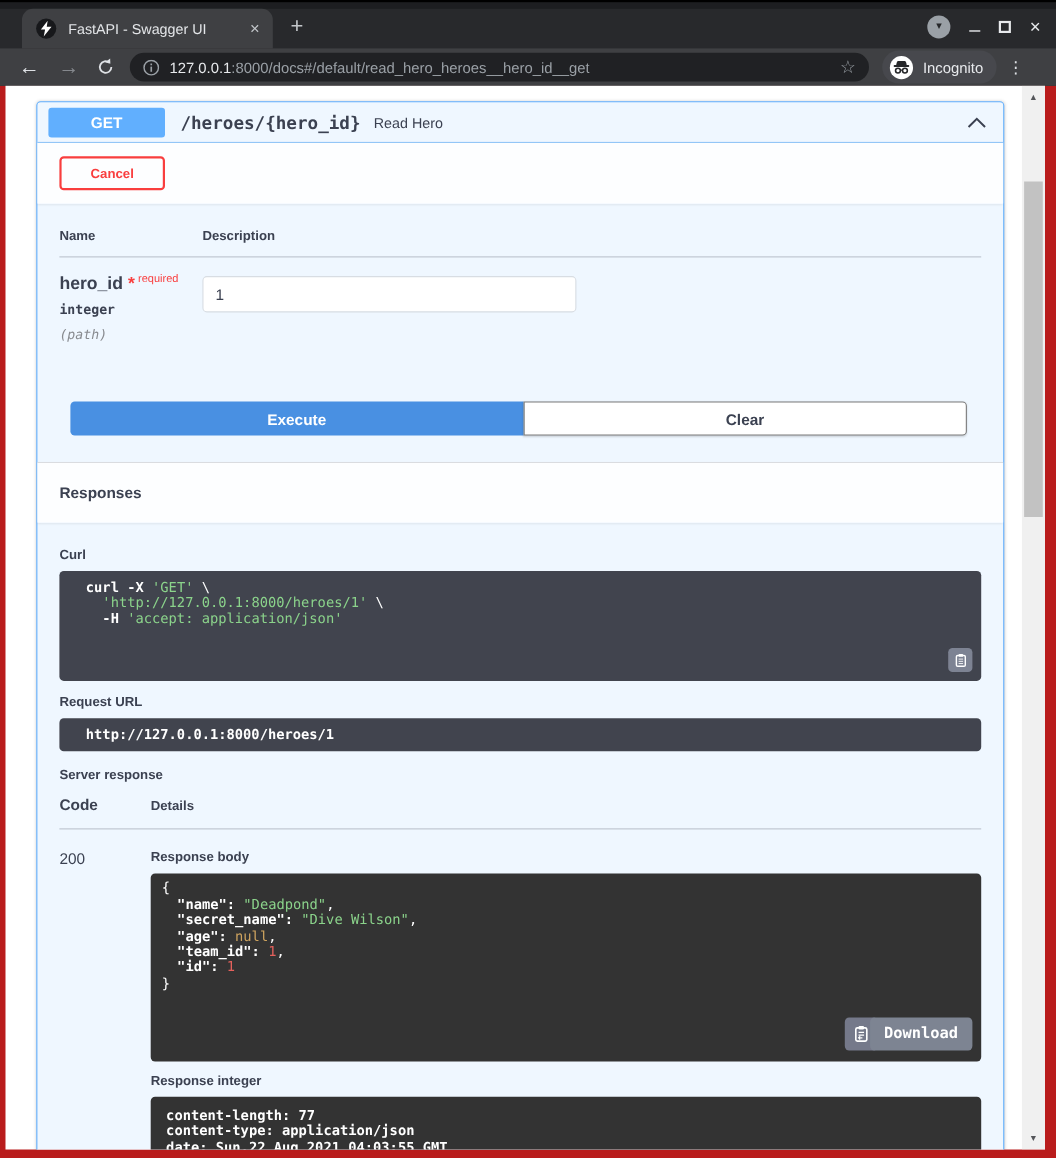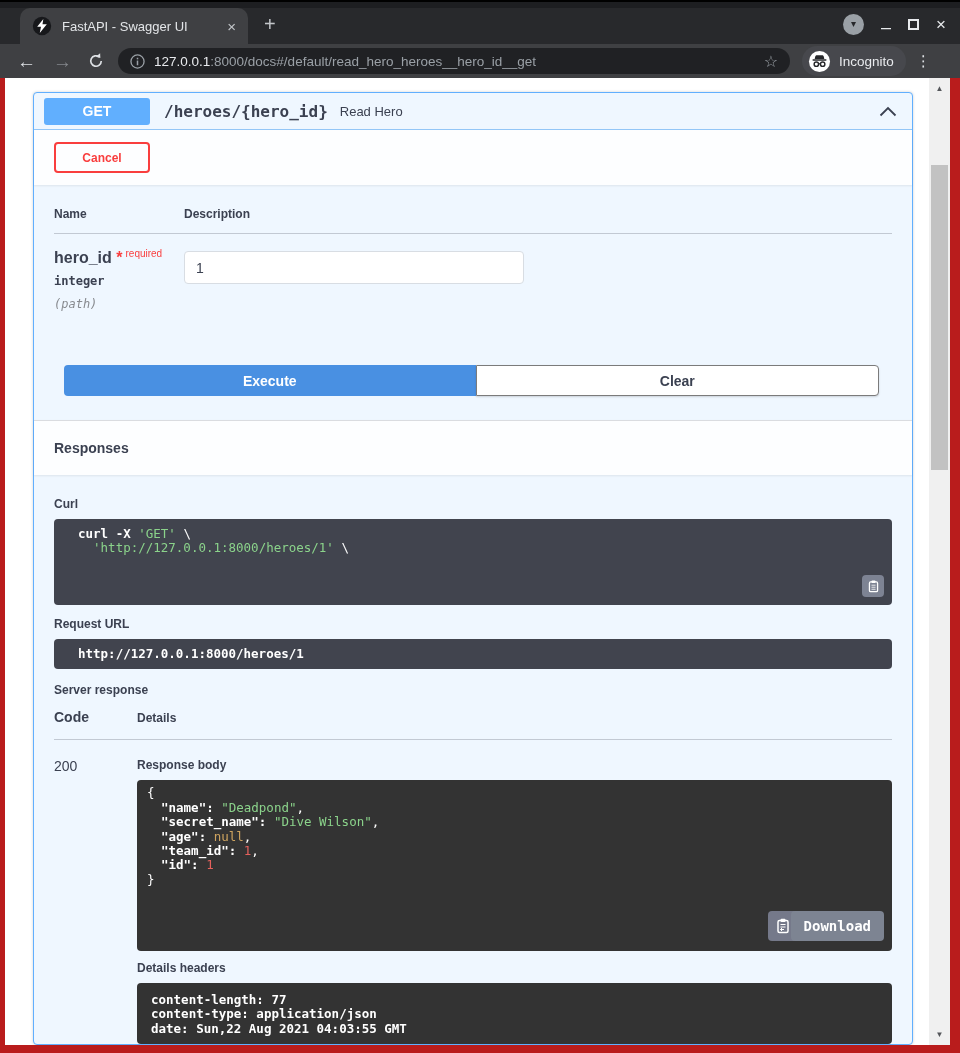--- a/index.html
+++ b/index.html
@@ -221,21 +221,21 @@
           <button class="clear-btn">Clear</button>
         </div>
 
         <div class="sec-hdr responses-hdr">
           <span>Responses</span>
         </div>
 
         <div class="resp-inner">
 
           <div class="lbl lbl-curl">Curl</div>
-          <div class="code-dark"><div><span class="cmd">curl -X </span><span class="str">'GET'</span><span> \</span></div><div><span>  </span><span class="str">'http://127.0.0.1:8000/heroes/1'</span><span> \</span></div>
+          <div class="code-dark"><div><span class="cmd">curl -X </span><span class="str">'GET'</span><span> \</span></div><div><span>  </span><span class="str">'http://127.0.0.1:8000/heroes/1'</span><span> \</span></div><div><span class="cmd">  -H </span><span class="str">'accept: application/json'</span></div>
             <button class="copy-sm">
               <svg width="13" height="14" viewBox="0 0 16 16">
                   <rect x="3" y="3" width="10" height="12" rx="1.5" fill="none" stroke="#fff" stroke-width="1.6"></rect>
                   <rect x="5.5" y="1.2" width="5" height="3.2" rx="1" fill="#fff"></rect>
                   <line x1="5.5" y1="7" x2="10.5" y2="7" stroke="#fff"></line>
                   <line x1="5.5" y1="9.5" x2="10.5" y2="9.5" stroke="#fff"></line>
                   <line x1="5.5" y1="12" x2="10.5" y2="12" stroke="#fff"></line>
                 </svg>
             </button>
           </div>
@@ -260,21 +260,21 @@
                       <rect x="3" y="3" width="10" height="12" rx="1.5" fill="none" stroke="#fff" stroke-width="1.5"></rect>
                       <rect x="5.5" y="1.2" width="5" height="3.2" rx="1" fill="#fff"></rect>
                       <line x1="5.5" y1="7" x2="10.5" y2="7" stroke="#fff"></line>
                       <line x1="5.5" y1="9.5" x2="10.5" y2="9.5" stroke="#fff"></line>
                       <path d="M9 12 L5.5 12 M7 10.5 L5.5 12 L7 13.5" stroke="#fff" fill="none"></path>
                     </svg>
                 </button>
                 <button class="download-btn">Download</button>
               </div>
 
-              <div class="lbl lbl-headers">Details headers</div>
+              <div class="lbl lbl-headers">Response integer</div>
               <div class="code-dark headers-block"><div>content-length: 77</div><div>content-type: application/json</div><div>date: Sun,22 Aug 2021 04:03:55 GMT</div></div>
 
             </div>
           </div>
 
         </div>
       </div>
     </div>
 
     <div class="scrollbar">

